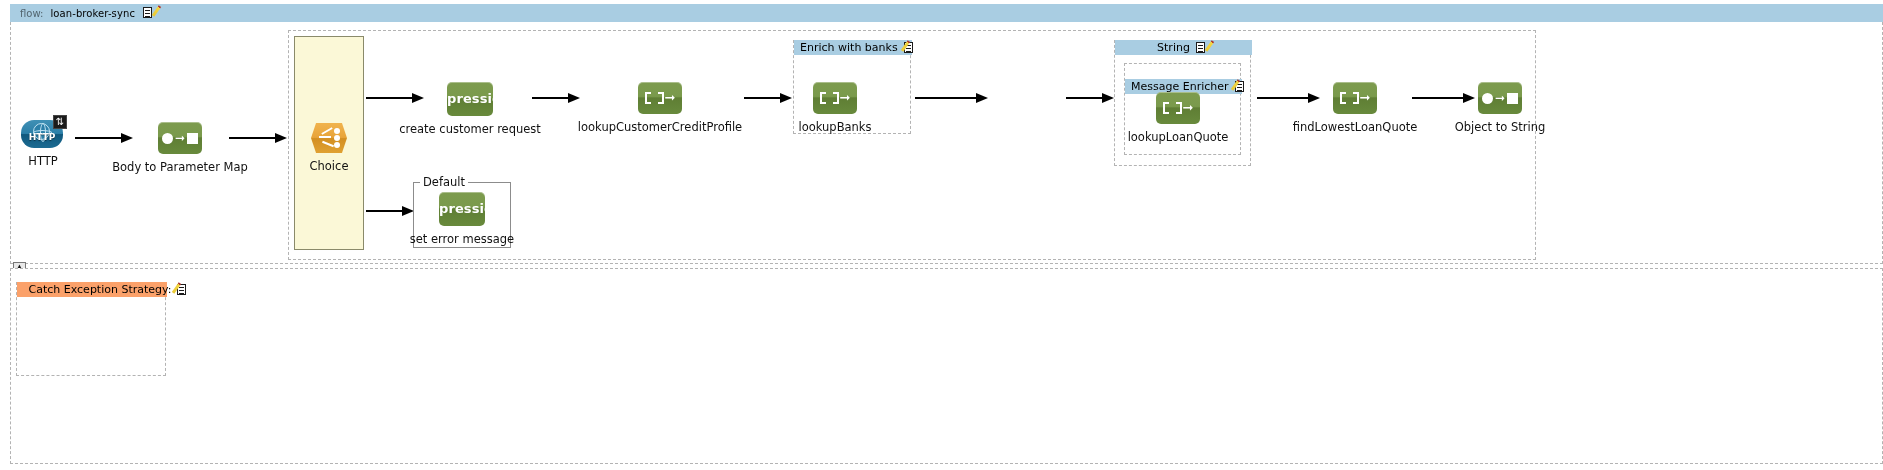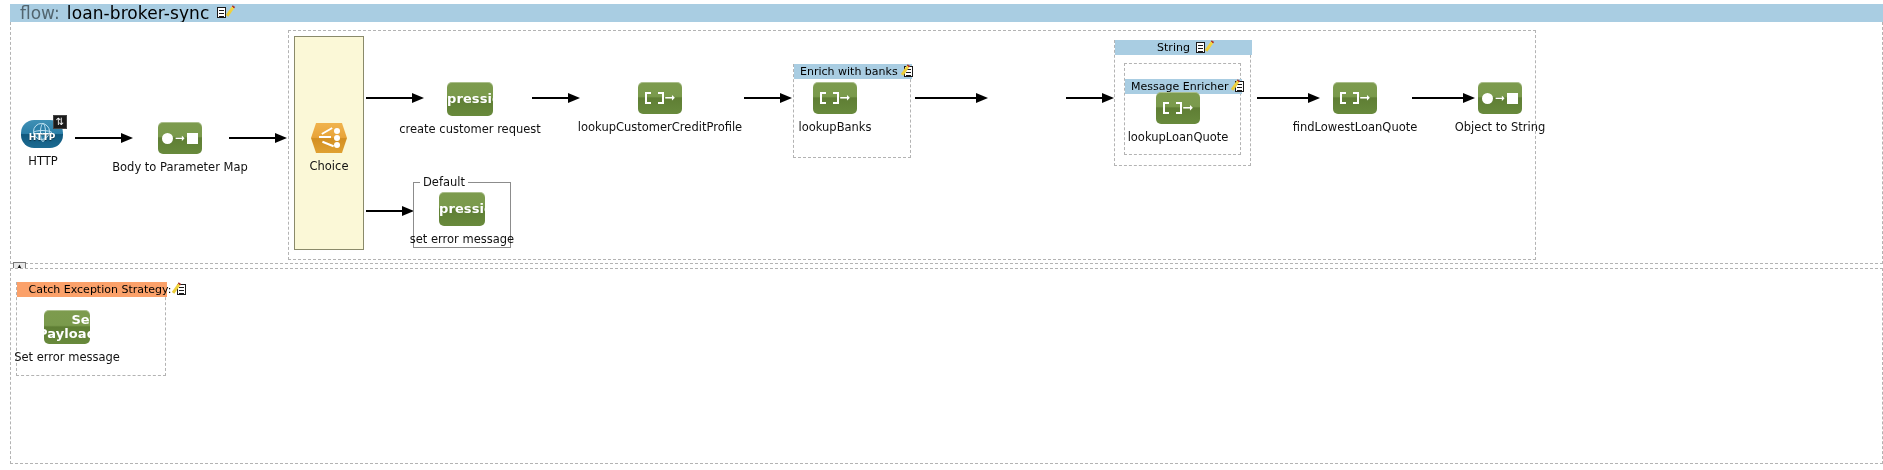--- a/index.html
+++ b/index.html
@@ -18,21 +18,21 @@
 
   
   .flow-titlebar {
     position: absolute;
     left: 10px; top: 4px;
     width: 1873px; height: 18px;
     background: #a9cde2;
     display: flex;
     align-items: center;
     padding-left: 10px;
-    font-size: 17px;
+    font-size: 10px;
     color: #000;
     white-space: nowrap;
   }
   .flow-titlebar .lbl-key { color: #52656f; margin-right: 7px; }
   .flow-titlebar .lbl-val { color: #000; letter-spacing: .1px; }
 
   
   .flow-outer {
     position: absolute;
     left: 10px; top: 22px;
@@ -356,21 +356,21 @@
         </span>
     </div>
     <div class="caption">lookupCustomerCreditProfile</div>
   </div>
 
   <div class="arrow" style="left:744px; top:93px; width:48px;">
     <div class="shaft"></div>
       <div class="head"></div>
   </div>
 
-  <div class="scope" style="left:793px; top:64px; width:118px; height:94px;">
+  <div class="scope" style="left:793px; top:40px; width:118px; height:94px;">
     <div class="scope-title" style="width:118px;">
       <span>Enrich with banks</span>
       <span class="edit-icon">
           <span class="page"></span>
           <span class="pencil"></span>
         </span>
     </div>
   </div>
   <div class="node" style="left:835px; top:82px; width:120px; margin-left:-60px;">
     <div class="tile">
@@ -455,20 +455,14 @@
 
   <div class="scope" style="left:16px; top:282px; width:150px; height:94px;">
     <div class="scope-title orange" style="width:150px;">
       <span>Catch Exception Strategy:</span>
       <span class="edit-icon">
           <span class="page"></span>
           <span class="pencil"></span>
         </span>
     </div>
   </div>
-  <div class="node" style="left:67px; top:310px; width:130px; margin-left:-65px;">
-    <div class="tile tall">
-      <span class="tlabel">Set Payload</span>
-    </div>
-    <div class="caption">Set error message</div>
-  </div>
 
 </div>
 
 </body></html>

